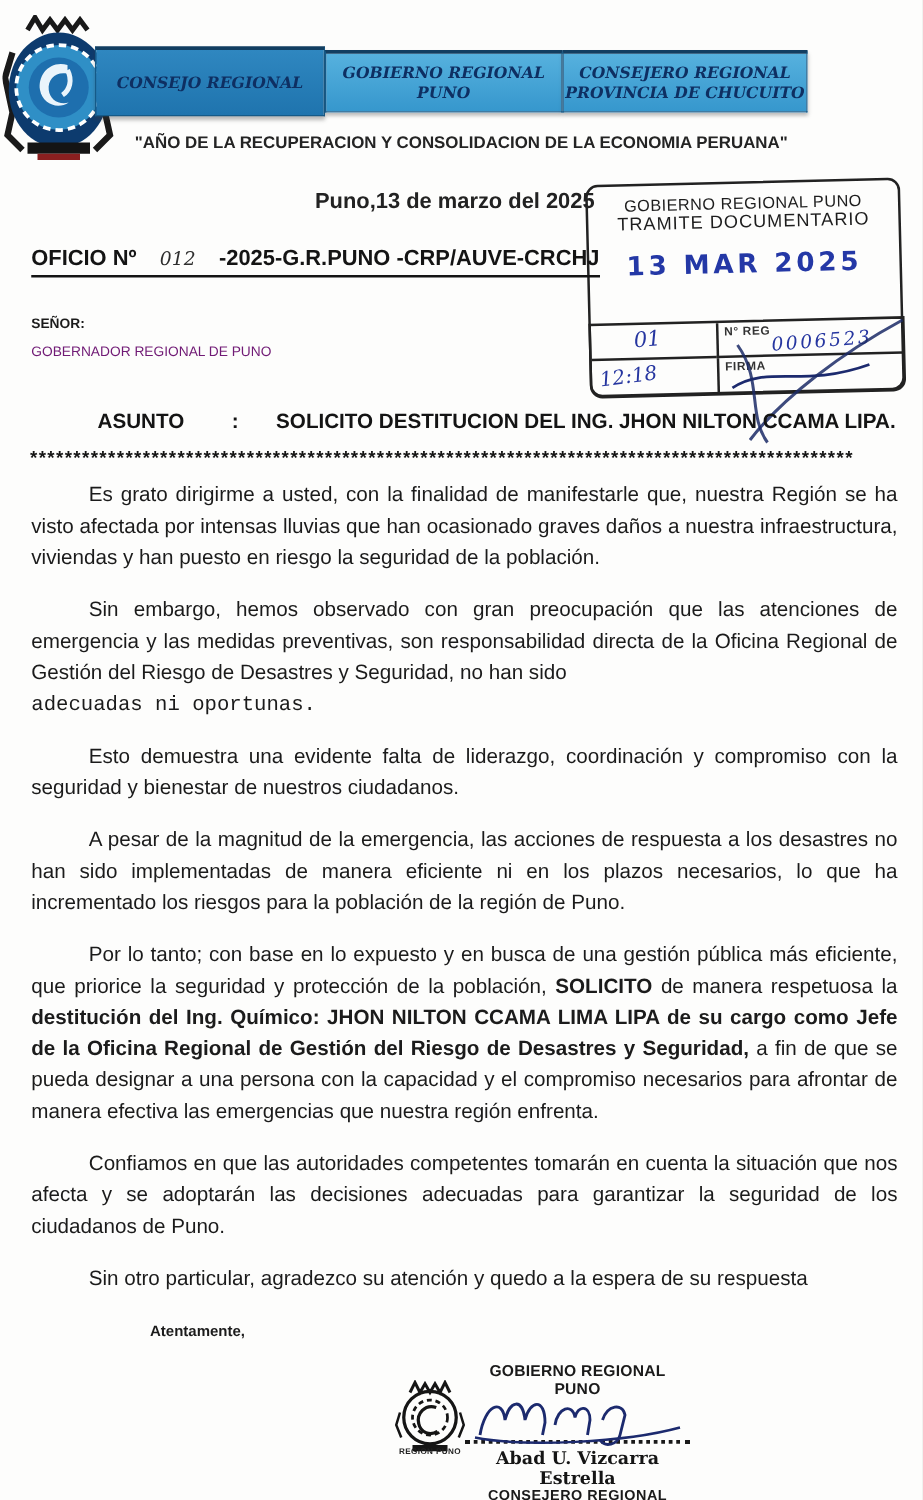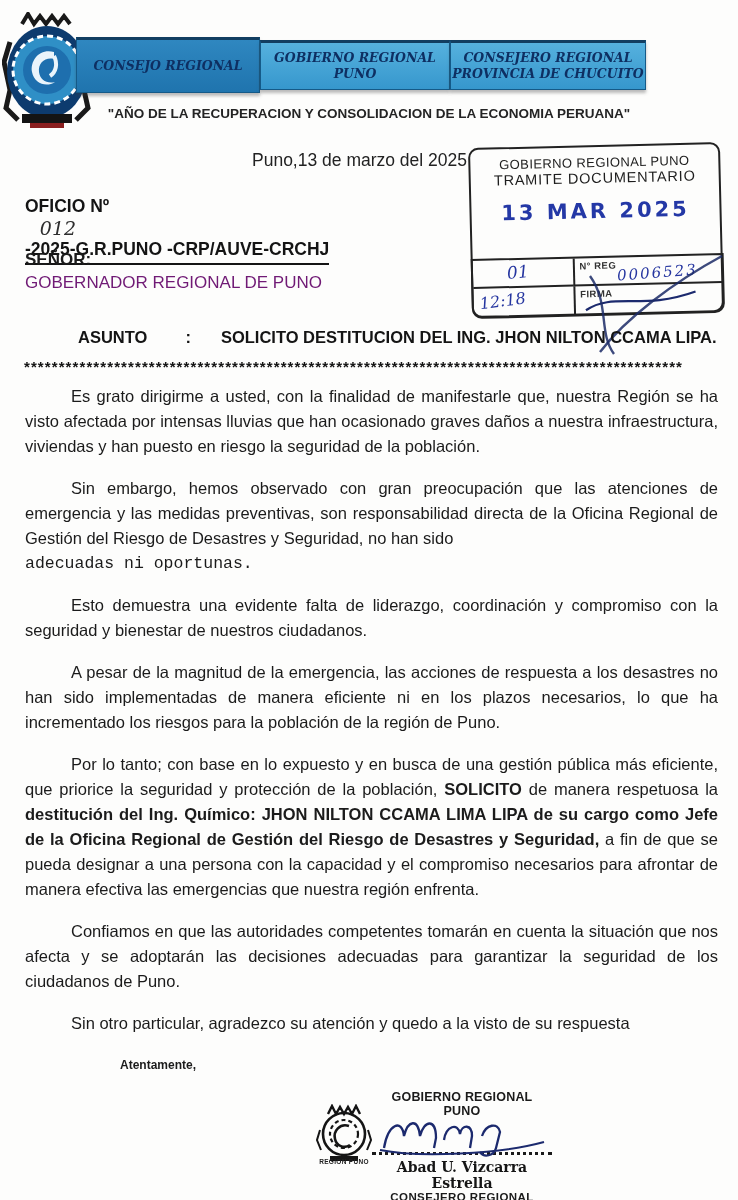--- a/index.html
+++ b/index.html
@@ -19,21 +19,21 @@
     border:1px solid #155a88; border-top:3px solid #123e61;
     box-shadow:0 3px 3px rgba(60,60,60,.35);
     white-space:pre-line; height:50px; box-sizing:border-box;
   }
   .banner.b1 { width:190px; background:linear-gradient(180deg,#56b1de,#3697cd); }
   .banner.b2 { width:184px; background:linear-gradient(180deg,#2f87c0,#1f74ae); height:56px; margin-top:-3px; }
   .banner.b3 { width:196px; background:linear-gradient(180deg,#56b1de,#3697cd); }
   .quote { position:absolute; left:0; top:106px; width:100%; text-align:center;
     font-weight:bold; font-size:13.5px; color:#242424; }
 
-  .date-line { position:absolute; left:252px; top:150px; font-size:17.5px; font-weight:normal; color:#222; }
+  .date-line { position:absolute; left:252px; top:150px; font-size:17.5px; font-weight:bold; color:#222; }
 
   
   .stamp { position:absolute; left:470px; top:145px; width:252px; height:170px;
     border:2.5px solid #222; border-radius:10px; transform:rotate(-1.4deg); box-sizing:border-box; }
   .stamp-line1 { margin-top:8px; text-align:center; font-size:13px; letter-spacing:.4px; color:#1d1d1d; }
   .stamp-line2 { text-align:center; font-size:14.5px; letter-spacing:.8px; color:#1d1d1d; }
   .stamp-date { margin-top:13px; text-align:center; font-family:"DejaVu Sans", sans-serif;
     font-weight:bold; font-size:21px; letter-spacing:3px; color:#2438a6; }
   .stamp-grid { position:absolute; left:-2.5px; right:-2.5px; bottom:-2.5px; height:60px;
     border:2.5px solid #222; border-radius:0 0 10px 10px; display:grid;
@@ -48,25 +48,25 @@
   .hw.reg   { position:absolute; left:42px; top:7px; font-size:15px; letter-spacing:2px; transform:rotate(-3deg); }
   .hw.time  { position:absolute; left:6px;  top:3px; font-size:16px; transform:rotate(-6deg); }
   .firma-squiggle { position:absolute; left:8px; top:4px; }
 
   
   .flourish { position:absolute; left:552px; top:248px; pointer-events:none; }
 
   
   .oficio { position:absolute; left:25px; top:196px; display:flex; align-items:baseline;
     font-size:17.5px; font-weight:bold; color:#141414;
-    border-bottom:2.5px solid #141414; padding-bottom:3px;flex-direction:column; }
+    border-bottom:2.5px solid #141414; padding-bottom:3px; }
   .oficio-num { display:inline-block; width:66px; text-align:center;
     font-family:"DejaVu Serif", serif; font-style:italic; font-weight:normal;
-    font-size:19px; color:#2e2e2e; }
-  .recipient { position:absolute; left:25px; top:248px; font-size:17px; line-height:23px; }
+    font-size:15px; color:#2e2e2e; }
+  .recipient { position:absolute; left:25px; top:248px; font-size:11px; line-height:23px; }
   .recipient .b { font-weight:bold; }
   .recipient .t { font-weight:normal; color:#701a75; }
 
   
   .asunto { position:absolute; left:78px; top:328px; font-size:16.5px; font-weight:bold; color:#141414; }
   .asunto .colon { margin:0 30px 0 38px; }
   .separator { position:absolute; left:24px; top:358px; width:692px; height:18px; overflow:hidden;
     font-size:15px; font-weight:bold; letter-spacing:1.1px; color:#141414; white-space:nowrap; }
 
   
@@ -166,21 +166,21 @@
   </div>
   <div class="separator">***********************************************************************************************</div>
 
   <div class="body">
     <p>Es grato dirigirme a usted, con la finalidad de manifestarle que, nuestra Región se ha visto afectada por intensas lluvias que han ocasionado graves daños a nuestra infraestructura, viviendas y han puesto en riesgo la seguridad de la población.</p>
     <p><span>Sin embargo, hemos observado con gran preocupación que las atenciones de emergencia y las medidas preventivas, son responsabilidad directa de la Oficina Regional de Gestión del Riesgo de Desastres y Seguridad, no han sido</span><span class="tail">adecuadas ni oportunas.</span></p>
     <p>Esto demuestra una evidente falta de liderazgo, coordinación y compromiso con la seguridad y bienestar de nuestros ciudadanos.</p>
     <p>A pesar de la magnitud de la emergencia, las acciones de respuesta a los desastres no han sido implementadas de manera eficiente ni en los plazos necesarios, lo que ha incrementado los riesgos para la población de la región de Puno.</p>
     <p><span>Por lo tanto; con base en lo expuesto y en busca de una gestión pública más eficiente, que priorice la seguridad y protección de la población, </span><span class="bold">SOLICITO</span><span> de manera respetuosa la </span><span class="bold">destitución del Ing. Químico: JHON NILTON CCAMA LIMA LIPA de su cargo como Jefe de la Oficina Regional de Gestión del Riesgo de Desastres y Seguridad,</span><span> a fin de que se pueda designar a una persona con la capacidad y el compromiso necesarios para afrontar de manera efectiva las emergencias que nuestra región enfrenta.</span></p>
     <p>Confiamos en que las autoridades competentes tomarán en cuenta la situación que nos afecta y se adoptarán las decisiones adecuadas para garantizar la seguridad de los ciudadanos de Puno.</p>
-    <p>Sin otro particular, agradezco su atención y quedo a la visto de su respuesta</p>
+    <p>Sin otro particular, agradezco su atención y quedo a la espera de su respuesta</p>
     <div class="closing">Atentamente,</div>
   </div>
 
   <div class="sig-block">
     <svg class="sig-emblem" width="56" height="62" viewBox="0 0 56 62">
       <path d="M12,10 L16,2 L20,10 L24,3 L28,10 L32,3 L36,10 L40,2 L44,10" fill="none" stroke="#151515" stroke-width="2.4"></path>
       <circle cx="28" cy="30" r="21" fill="none" stroke="#151515" stroke-width="2.6"></circle>
       <circle cx="28" cy="30" r="14" fill="none" stroke="#151515" stroke-width="2.2" stroke-dasharray="4 3"></circle>
       <path d="M33,22 c-9,-3 -16,5 -14,13 c1.5,7 9,10 15,6" fill="none" stroke="#151515" stroke-width="2.6"></path>
       <rect x="14" y="52" width="28" height="5" fill="#151515"></rect>

